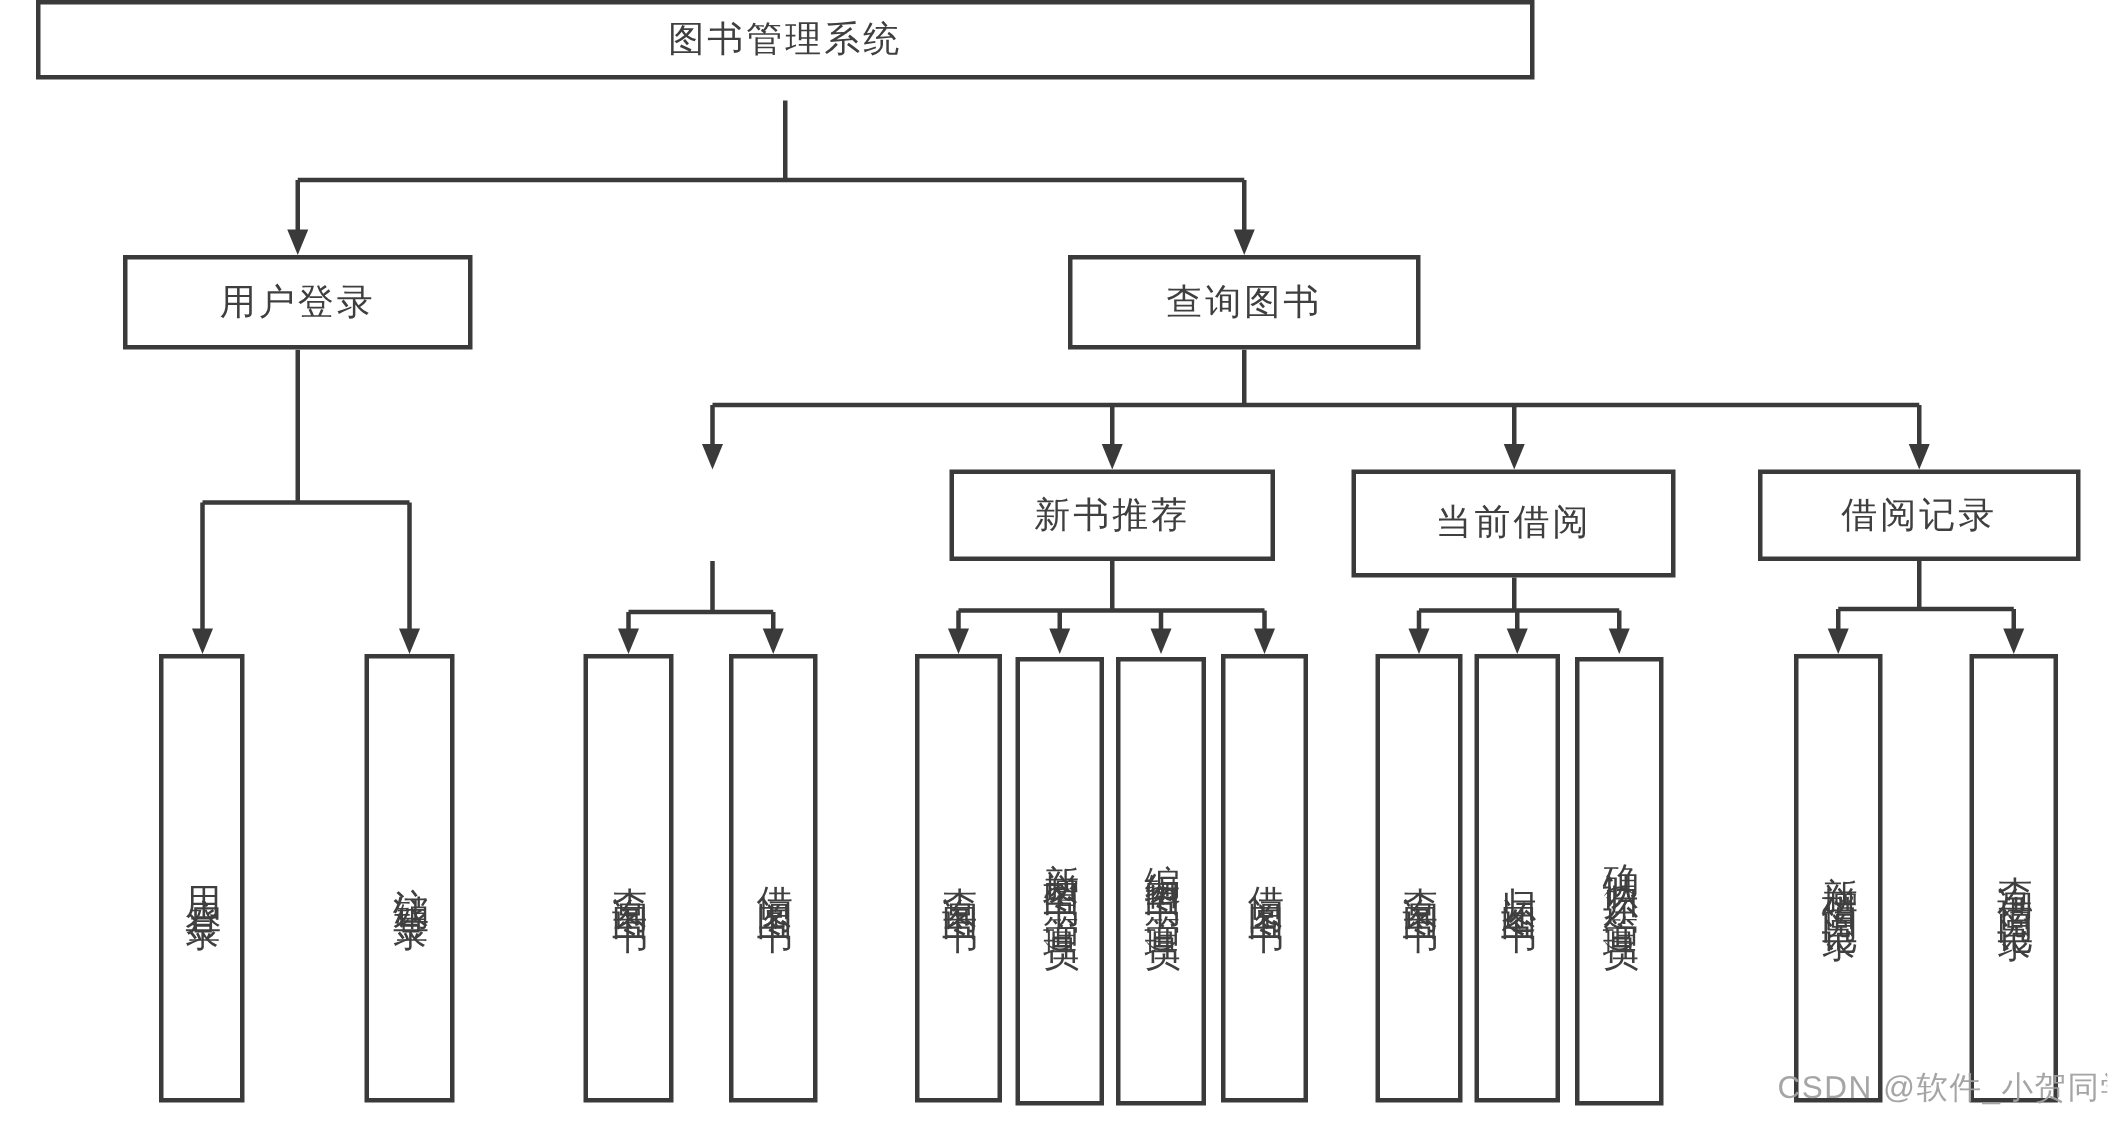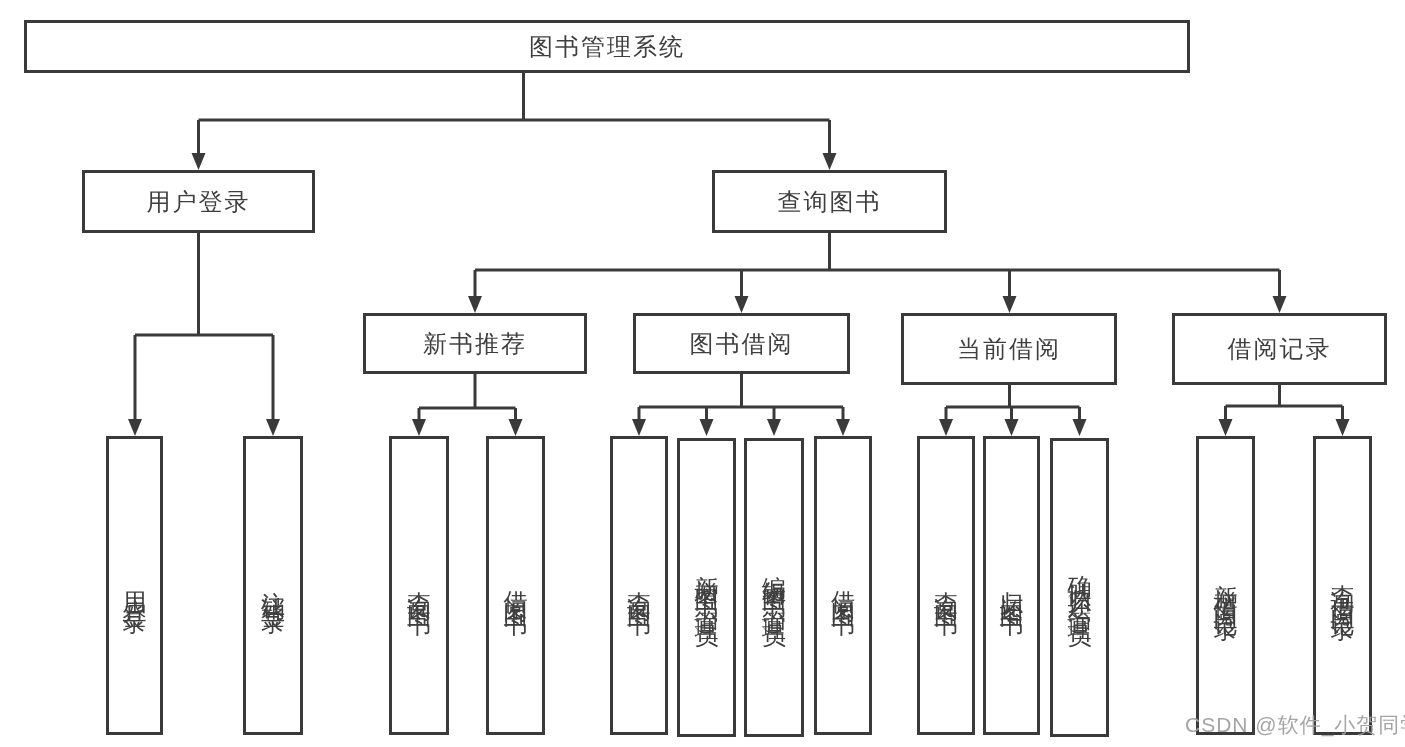--- a/index.html
+++ b/index.html
@@ -62,29 +62,28 @@
       <polygon points="767,419 781,419 774,436"></polygon>
       <polygon points="836,419 850,419 843,436"></polygon>
       <polygon points="939,419 953,419 946,436"></polygon>
       <polygon points="1004.5,419 1018.5,419 1011.5,436"></polygon>
       <polygon points="1072.5,419 1086.5,419 1079.5,436"></polygon>
       <polygon points="1218.5,419 1232.5,419 1225.5,436"></polygon>
       <polygon points="1335.5,419 1349.5,419 1342.5,436"></polygon>
     </g>
   </svg>
 
-  <div class="box h" style="left:24px;top:20px;width:1166px;height:53px">图书管理系统</div>
+  <div class="box h" style="left:24px;top:0;width:999px;height:53px">图书管理系统</div>
 
   <div class="box h" style="left:82px;top:170px;width:233px;height:63px">用户登录</div>
   <div class="box h" style="left:712px;top:170px;width:235px;height:63px">查询图书</div>
 
-  <div class="box h" style="left:363px;top:313px;width:224px;height:61px">新书推荐</div>
-  <div class="box h" style="left:633px;top:313px;width:217px;height:61px">图书借阅</div>
+  <div class="box h" style="left:633px;top:313px;width:217px;height:61px">新书推荐</div>
   <div class="box h" style="left:901px;top:313px;width:216px;height:72px">当前借阅</div>
-  <div class="box h" style="left:1172px;top:313px;width:215px;height:72px">借阅记录</div>
+  <div class="box h" style="left:1172px;top:313px;width:215px;height:61px">借阅记录</div>
 
   <div class="box v" style="left:106px;top:436px;width:57px;height:299px">用户登录</div>
   <div class="box v" style="left:243px;top:436px;width:60px;height:299px">注销登录</div>
 
   <div class="box v" style="left:389px;top:436px;width:60px;height:299px">查询图书</div>
   <div class="box v" style="left:486px;top:436px;width:59px;height:299px">借阅图书</div>
 
   <div class="box v" style="left:610px;top:436px;width:58px;height:299px">查询图书</div>
   <div class="box v" style="left:677px;top:438px;width:59px;height:299px">新增图书（管理员）</div>
   <div class="box v" style="left:744px;top:438px;width:60px;height:299px">编辑图书（管理员）</div>

